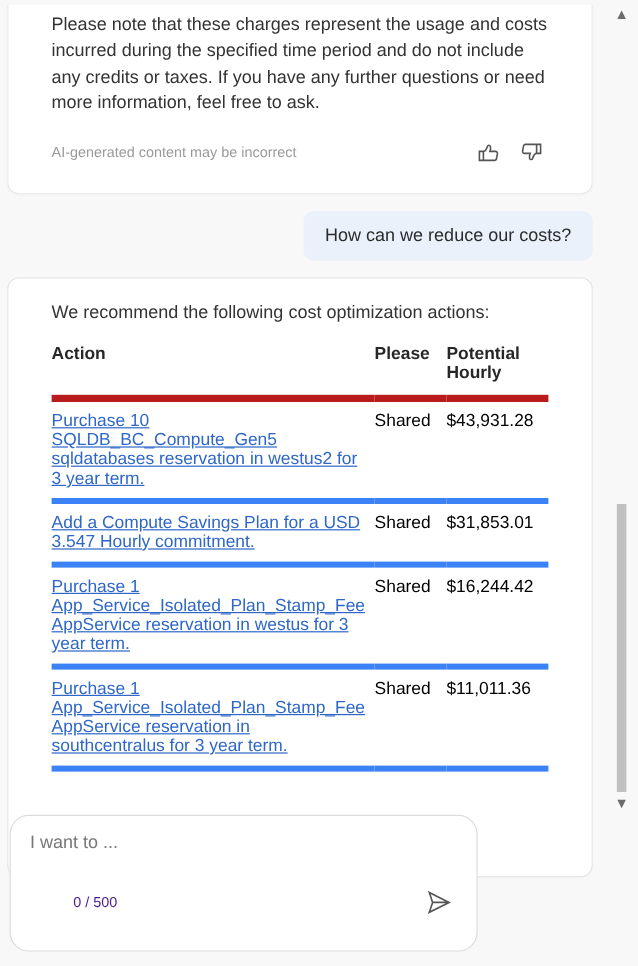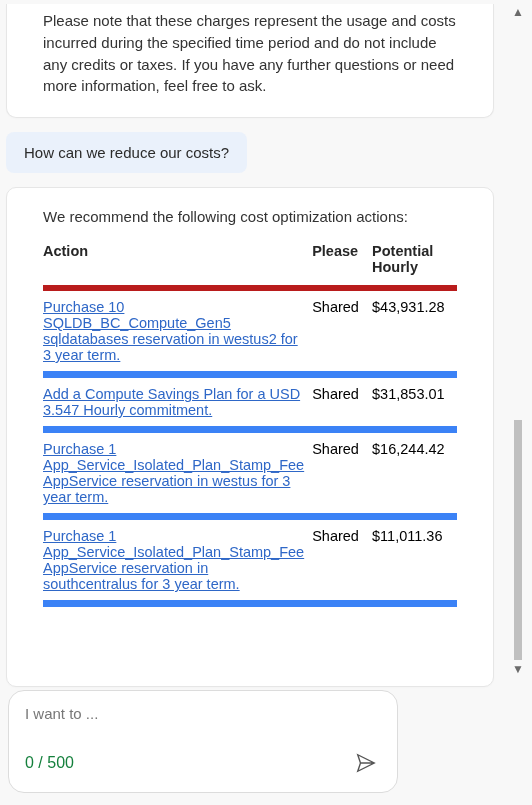--- a/index.html
+++ b/index.html
@@ -76,21 +76,21 @@
     }
     .fb-btns { display: flex; gap: 8px; }
     .fb-btn {
       width: 28px; height: 28px;
       display: flex; align-items: center; justify-content: center;
       cursor: pointer;
       color: #555;
     }
     .user-row {
       display: flex;
-      justify-content: flex-start;
+      justify-content: flex-end;
       margin: 6px 0 14px 0;
     }
     .user-bubble {
       background: #eaf1fb;
       border-radius: 8px;
       padding: 12px 18px;
       font-size: 15px;
       color: #2b2b2b;
       max-width: 85%;
     }
@@ -104,21 +104,21 @@
       text-align: left;
       font-weight: 600;
       padding: 4px 8px 10px 0;
       vertical-align: top;
       border-bottom: 6px solid #b91c1c;
       color: #272727;
     }
     td {
       padding: 8px 8px 8px 0;
       vertical-align: top;
-      border-bottom: 7px solid #3b82f6;
+      border-bottom: 5px solid #3b82f6;
     }
     td.action a {
       color: #2e67c7;
       text-decoration: underline;
     }
     col.c1 { width: 51%; }
     col.c2 { width: 22%; }
     col.c3 { width: 27%; }
     .card.reco {
       padding-bottom: 0;
@@ -126,48 +126,63 @@
       height: 500px;
     }
     .composer {
       position: absolute;
       bottom: 12px;
       left: 8px;
       width: 390px;
       background: #fff;
       border: 1px solid #dcdcdc;
       border-radius: 16px;
-      padding: 14px 16px 14px 16px;
+      padding: 14px 16px 25px 16px;
     }
     .composer-placeholder {
       color: #777;
       font-size: 15px;
       margin-bottom: 26px;
     }
     .composer-footer {
       display: flex;
       justify-content: space-between;
       align-items: center;
     }
-    .char-count { font-size: 16px; color: #15803d; }
+    .char-count { font-size: 12px; color: #4c1d95; margin-left: 36px; }
     .send-btn {
       width: 30px; height: 30px;
       display: flex; align-items: center; justify-content: center;
       cursor: pointer;
       color: #555;
     }
     .arrow-glyph { font-size: 12px; color: #6b6b6b; }
   </style>
 </head>
 <body>
 
 <div class="main">
 
   <div class="card first">
     <p class="note-text">Please note that these charges represent the usage and costs incurred during the specified time period and do not include any credits or taxes. If you have any further questions or need more information, feel free to ask.</p>
+    <div class="disclaimer-row">
+      <span class="disclaimer">AI-generated content may be incorrect</span>
+      <div class="fb-btns">
+        <div class="fb-btn">
+          <svg width="20" height="20" viewBox="0 0 24 24" fill="none" stroke="currentColor" stroke-width="1.6">
+              <path d="M7 11v9H3v-9h4zm0 0c2 0 3-2 4-5 .5-1.5 2.5-1.5 3 0 .3 1 .2 3-.5 5H19a2 2 0 0 1 2 2.3l-1 5.4A2 2 0 0 1 18 20H7"></path>
+            </svg>
+        </div>
+        <div class="fb-btn">
+          <svg width="20" height="20" viewBox="0 0 24 24" fill="none" stroke="currentColor" stroke-width="1.6">
+              <path d="M17 13V4h4v9h-4zm0 0c-2 0-3 2-4 5-.5 1.5-2.5 1.5-3 0-.3-1-.2-3 .5-5H5a2 2 0 0 1-2-2.3l1-5.4A2 2 0 0 1 6 4h11"></path>
+            </svg>
+        </div>
+      </div>
+    </div>
   </div>
 
   <div class="user-row">
     <div class="user-bubble">
       <span>How can we reduce our costs?</span>
     </div>
   </div>
 
   <div class="card reco">
     <p class="rec-intro">We recommend the following cost optimization actions:</p>

